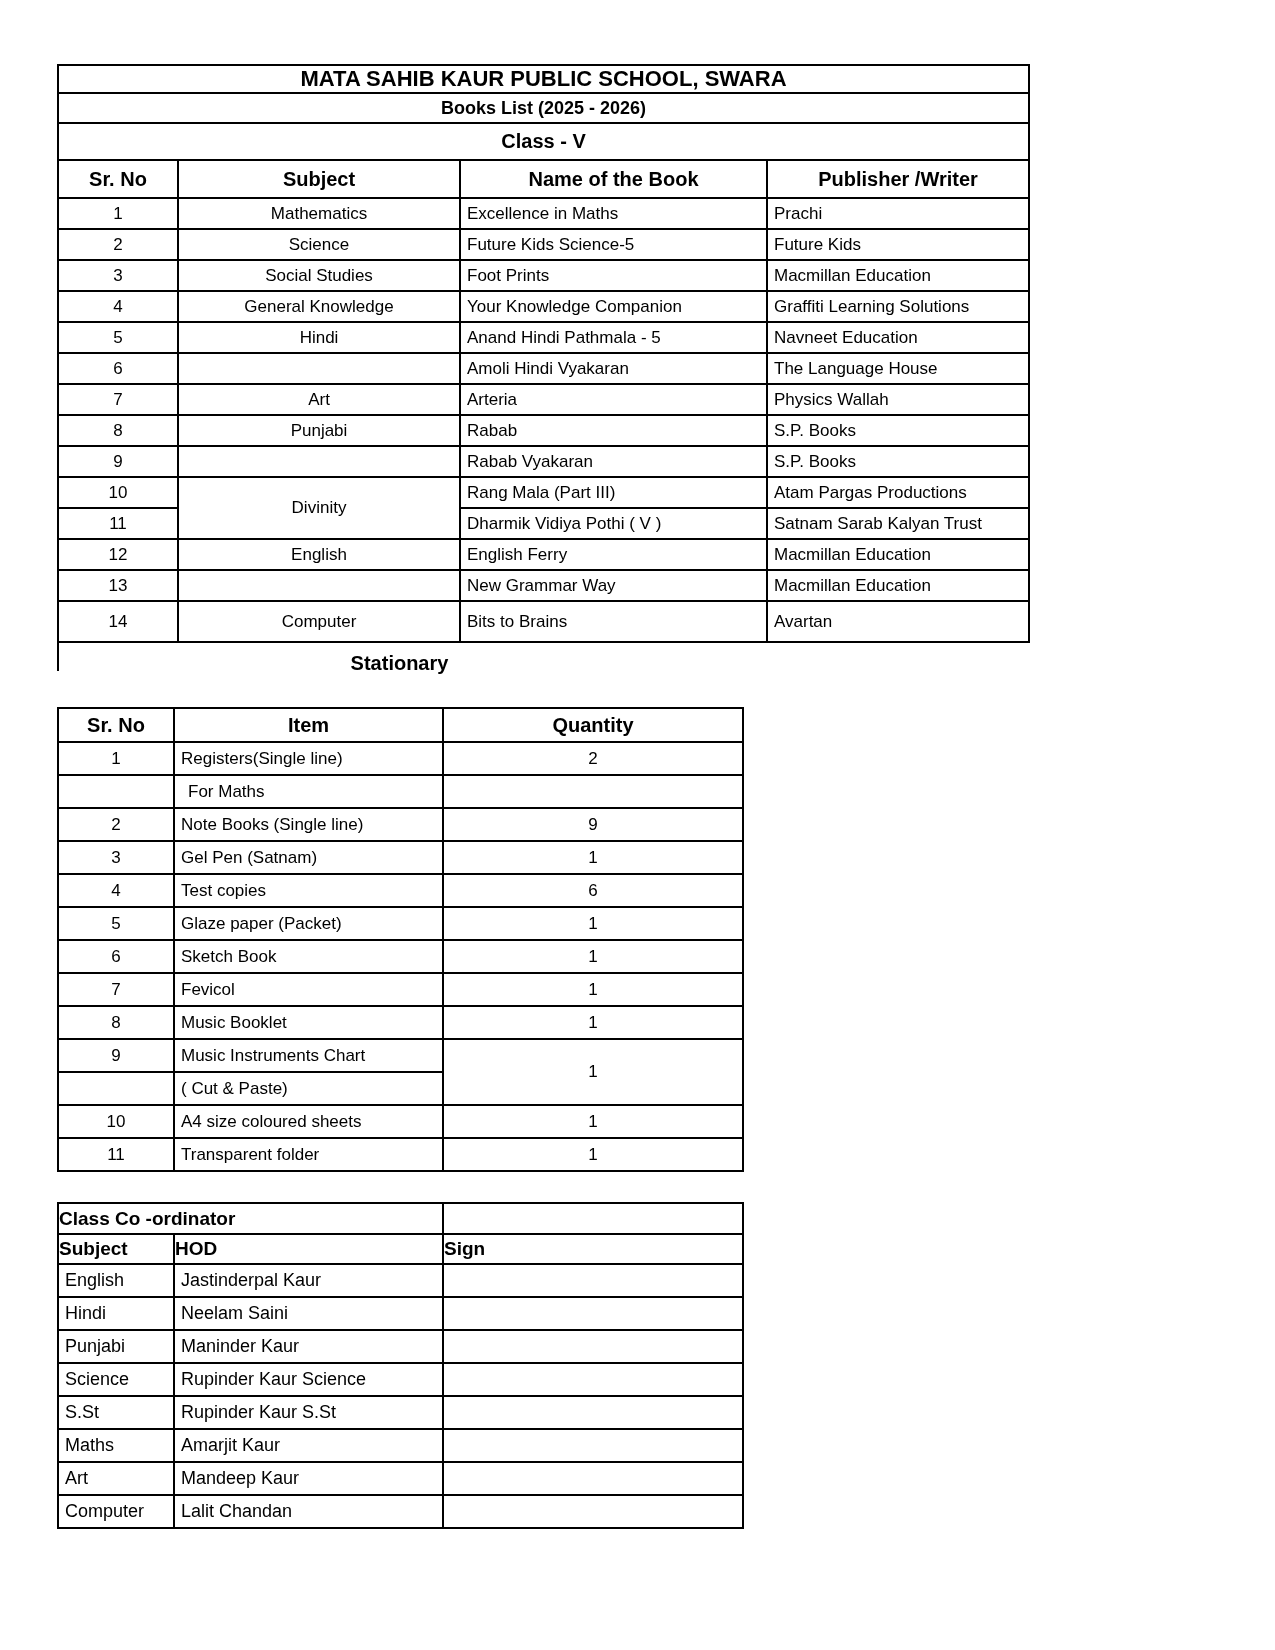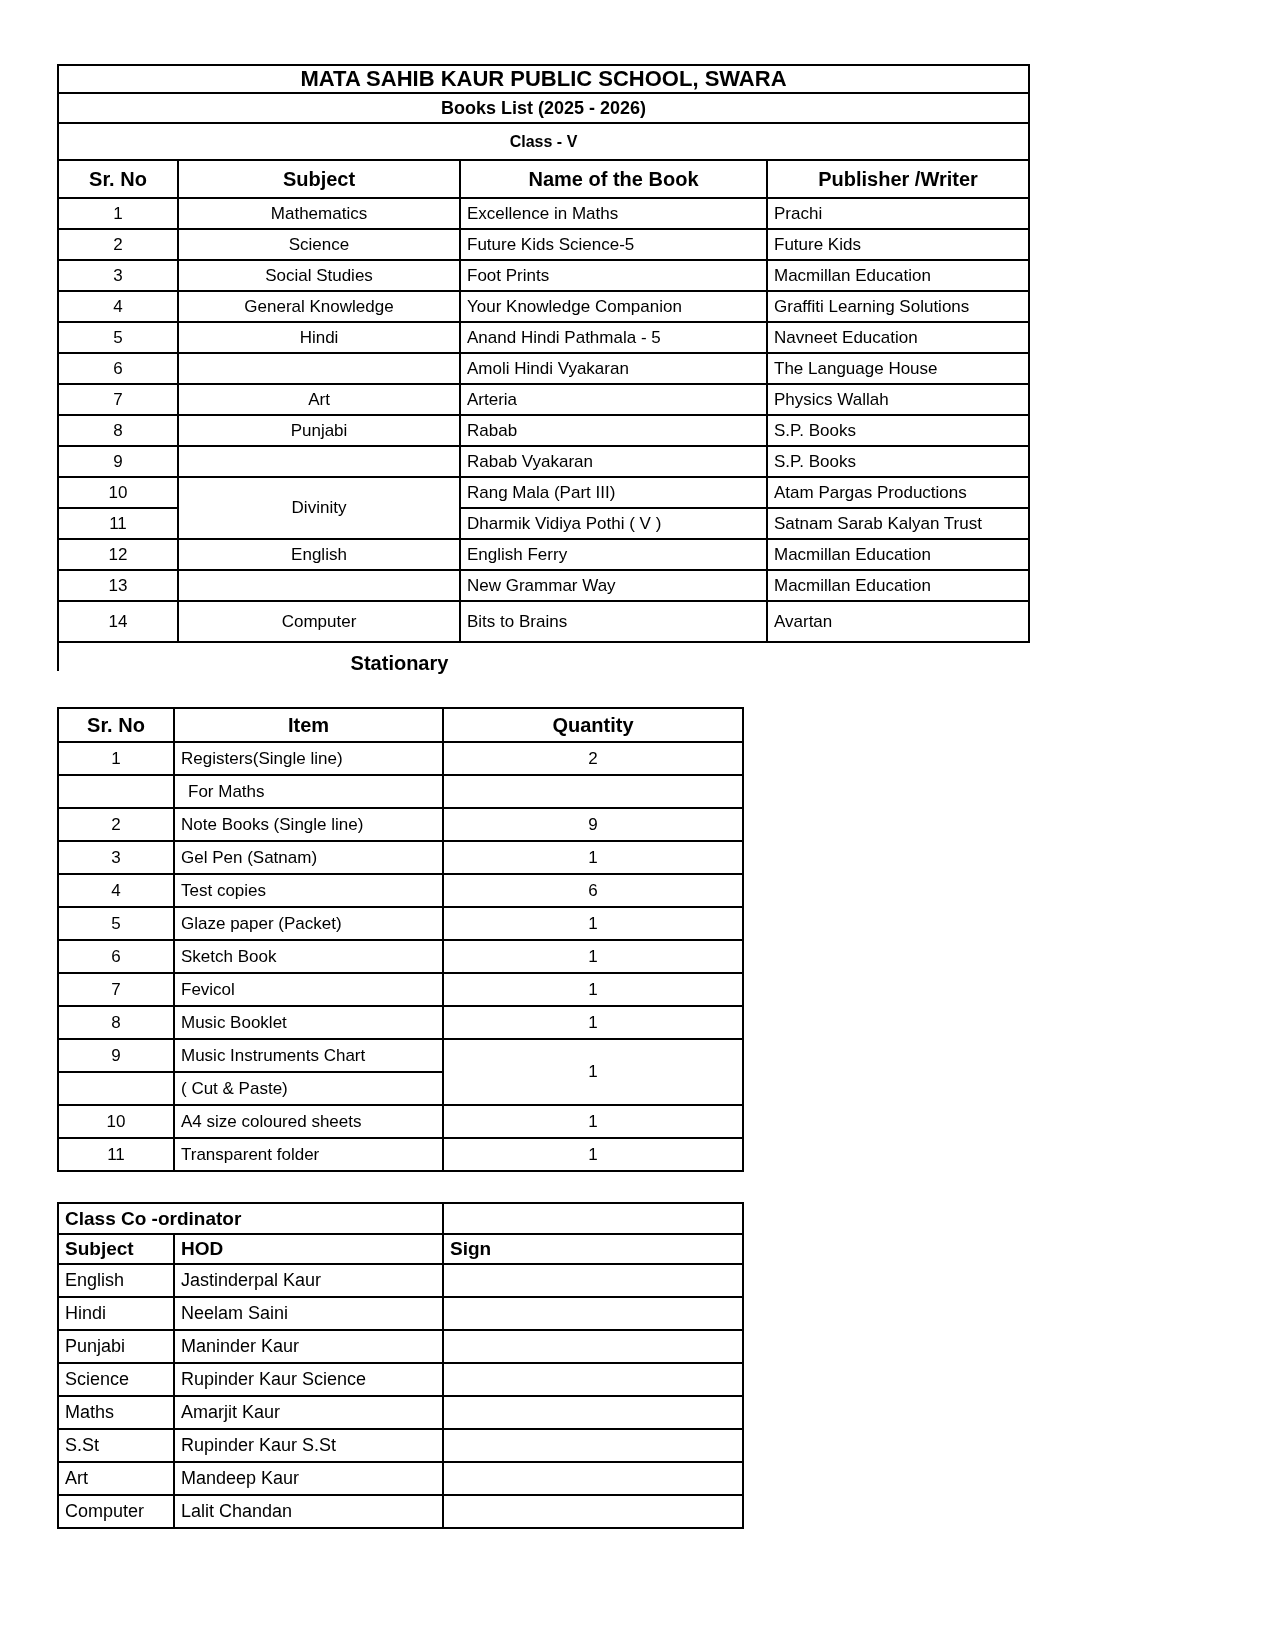--- a/index.html
+++ b/index.html
@@ -24,21 +24,21 @@
     font-size: 17px;
   }
   .c { text-align: center; }
   .l { text-align: left; padding-left: 6px; }
   .indent { padding-left: 13px; }
 
   
   #books-table { left: 57px; top: 64px; width: 971px; }
   #books-table .title-cell    { font-size: 22px; font-weight: bold; text-align: center; }
   #books-table .subtitle-cell { font-size: 18px; font-weight: bold; text-align: center; }
-  #books-table .class-cell    { font-size: 16px; font-weight: bold; text-align: center; }
+  #books-table .class-cell    { font-size: 20px; font-weight: bold; text-align: center; }
   #books-table .head-cell     { font-size: 20px; font-weight: bold; text-align: center; }
 
   
   #table-stub {
     position: absolute;
     left: 57px; top: 637px;
     width: 2px; height: 34px;
     background: #000;
   }
 
@@ -50,21 +50,21 @@
     text-align: center;
     font-size: 20px;
     font-weight: bold;
   }
   #stationary-table { left: 57px; top: 707px; width: 685px; }
   #stationary-table .head-cell { font-size: 20px; font-weight: bold; text-align: center; }
 
   
   #coordinator-table { left: 57px; top: 1202px; width: 685px; }
   #coordinator-table td { font-size: 18px; }
-  #coordinator-table .head-cell { font-size: 19px; font-weight: bold; text-align: left; padding-left: 6px; }
+  #coordinator-table .head-cell { font-size: 19px; font-weight: bold; text-align: left; }
 </style>
 </head>
 <body>
 
 <table id="books-table">
   <colgroup>
       <col style="width:120px">
       <col style="width:282px">
       <col style="width:307px">
       <col style="width:262px">
@@ -284,30 +284,30 @@
     <td class="l">Punjabi</td>
     <td class="l">Maninder Kaur</td>
     <td></td>
   </tr>
   <tr style="height:33px">
     <td class="l">Science</td>
     <td class="l">Rupinder Kaur Science</td>
     <td></td>
   </tr>
   <tr style="height:33px">
+    <td class="l">S.St</td>
+    <td class="l">Rupinder Kaur S.St</td>
+    <td></td>
+  </tr>
+  <tr style="height:33px">
     <td class="l">Maths</td>
     <td class="l">Amarjit Kaur</td>
     <td></td>
   </tr>
   <tr style="height:33px">
-    <td class="l">S.St</td>
-    <td class="l">Rupinder Kaur S.St</td>
-    <td></td>
-  </tr>
-  <tr style="height:33px">
     <td class="l">Art</td>
     <td class="l">Mandeep Kaur</td>
     <td></td>
   </tr>
   <tr style="height:33px">
     <td class="l">Computer</td>
     <td class="l">Lalit Chandan</td>
     <td></td>
   </tr>
 </tbody>

